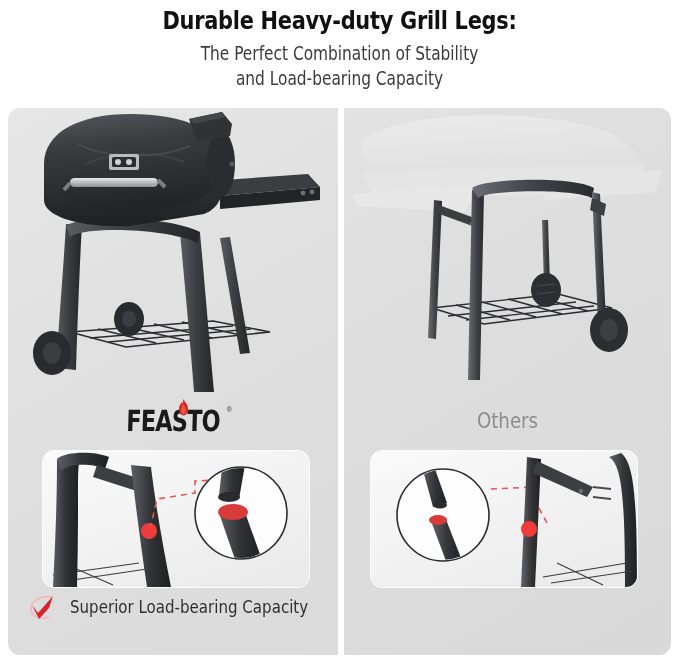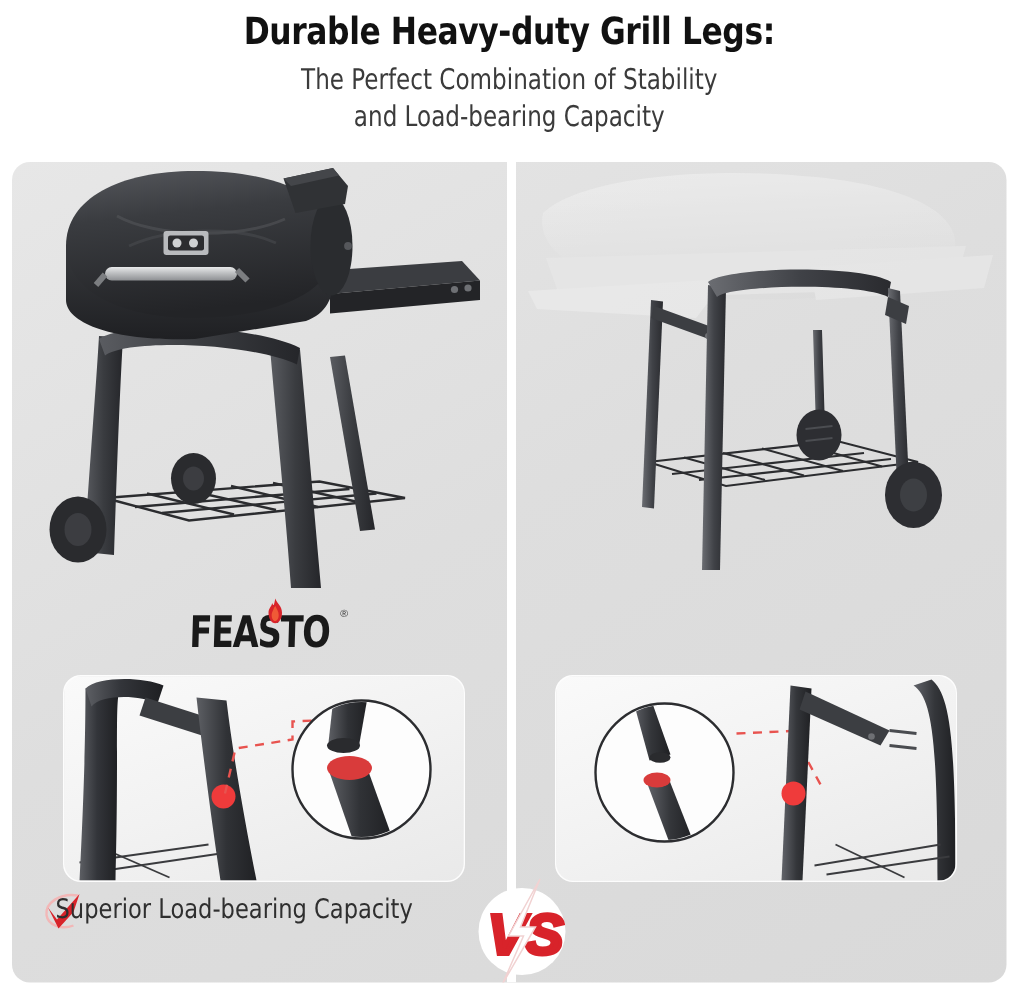--- a/index.html
+++ b/index.html
@@ -65,21 +65,21 @@
   
   .detailbox{
     position:absolute; left:34px; top:342px; width:268px; height:138px;
     background:linear-gradient(160deg,#fafafa 0%,#f2f2f2 50%,#e9e9e9 100%);
     border:1.5px solid #fdfdfd; border-radius:12px; overflow:hidden;
   }
   .half.right .detailbox{ left:26px; }
 
   
   .bullets{ position:absolute; left:0; top:486px; width:100%; height:60px; }
-  .bullet{ position:relative; height:26px; padding-left:29px; }
+  .bullet{ position:relative; height:26px; padding-left:62px; }
   .bullet-label{
     font-size:18px; color:#2f2f2f; line-height:26px;
     font-family:"DejaVu Sans Condensed","Liberation Sans Narrow","Liberation Sans",sans-serif;
     transform:scaleX(0.93); transform-origin:left center; display:inline-block;
   }
   .chk{ position:absolute; left:20px; top:0px; width:30px; height:27px; }
 
   .badrow{ position:absolute; left:0; top:492px; width:100%; text-align:center; }
   .badrow .ico{ display:inline-block; vertical-align:-7px; width:28px; height:26px; }
   .bad-label{
@@ -312,20 +312,23 @@
           <path d="M248 90 L262 96 L260 108 L246 102 Z" fill="#3c3e42"></path>
 
           <ellipse cx="202" cy="182" rx="15" ry="17" fill="#2d2e32"></ellipse>
           <ellipse cx="202" cy="182" rx="7" ry="8" fill="#41434700"></ellipse>
           <path d="M193 178 L211 176 M193 186 L211 184" stroke="#4b4d51" stroke-width="1.2"></path>
           <ellipse cx="265" cy="222" rx="19" ry="22" fill="#2d2e32"></ellipse>
           <ellipse cx="265" cy="222" rx="9" ry="11" fill="#3d3f43"></ellipse>
         </svg>
       </div>
 
+      <div class="brandrow">
+        <div class="others-text">Others</div>
+      </div>
 
       <div class="detailbox">
         <svg width="268" height="138" viewBox="0 0 268 138">
           <defs>
             <linearGradient id="oTubeG" x1="0" y1="0" x2="1" y2="0">
               <stop offset="0" stop-color="#62646a"></stop>
                 <stop offset="0.5" stop-color="#34363a"></stop>
               <stop offset="1" stop-color="#1f2023"></stop>
             </linearGradient>
           </defs>
@@ -357,23 +360,14 @@
               <path d="M180 132 L262 120"></path>
             <path d="M186 112 L232 134"></path>
           </g>
         </svg>
       </div>
 
     </div>
 
     <div class="divider"></div>
 
-    <div class="vs">
-      <svg width="74" height="74" viewBox="0 0 74 74">
-        <circle cx="37" cy="37" r="29" fill="#ffffff"></circle>
-        <g>
-          <text x="14" y="52" font-family="Liberation Sans, sans-serif" font-size="38" font-weight="bold" font-style="italic" fill="#d8232a" stroke="#d8232a" stroke-width="2.5">VS</text>
-        </g>
-        <path d="M49 2 L28 40 L38 40 L24 72 L46 34 L36 34 Z" fill="#ffffff" stroke="#f1d2d2" stroke-width="1"></path>
-      </svg>
-    </div>
   </div>
 </div>
 
 </body></html>

